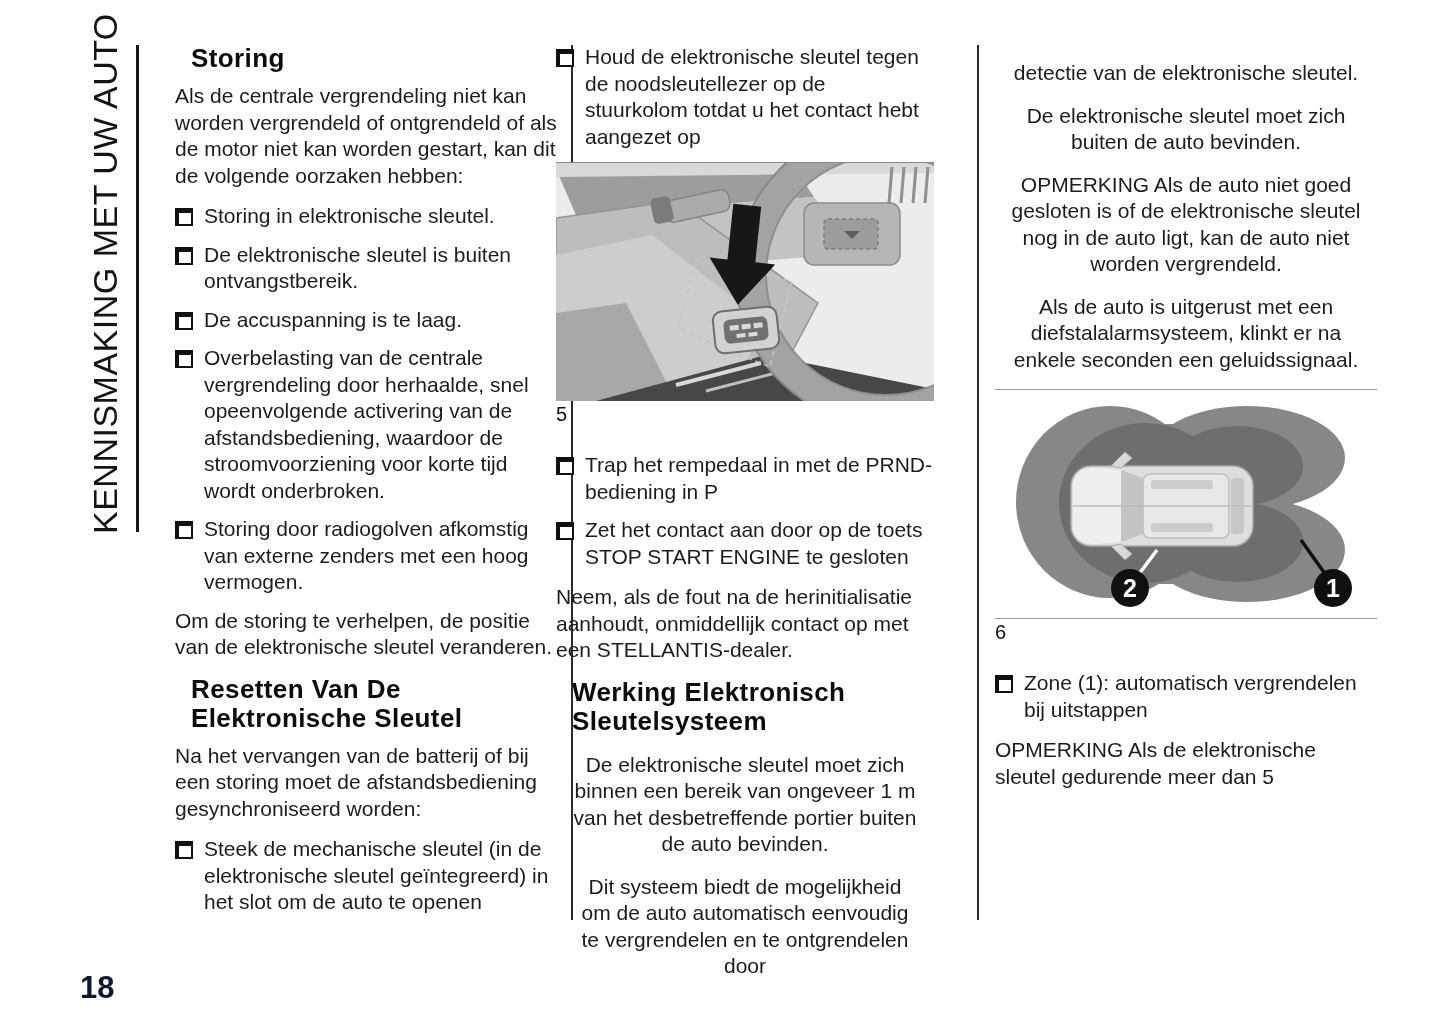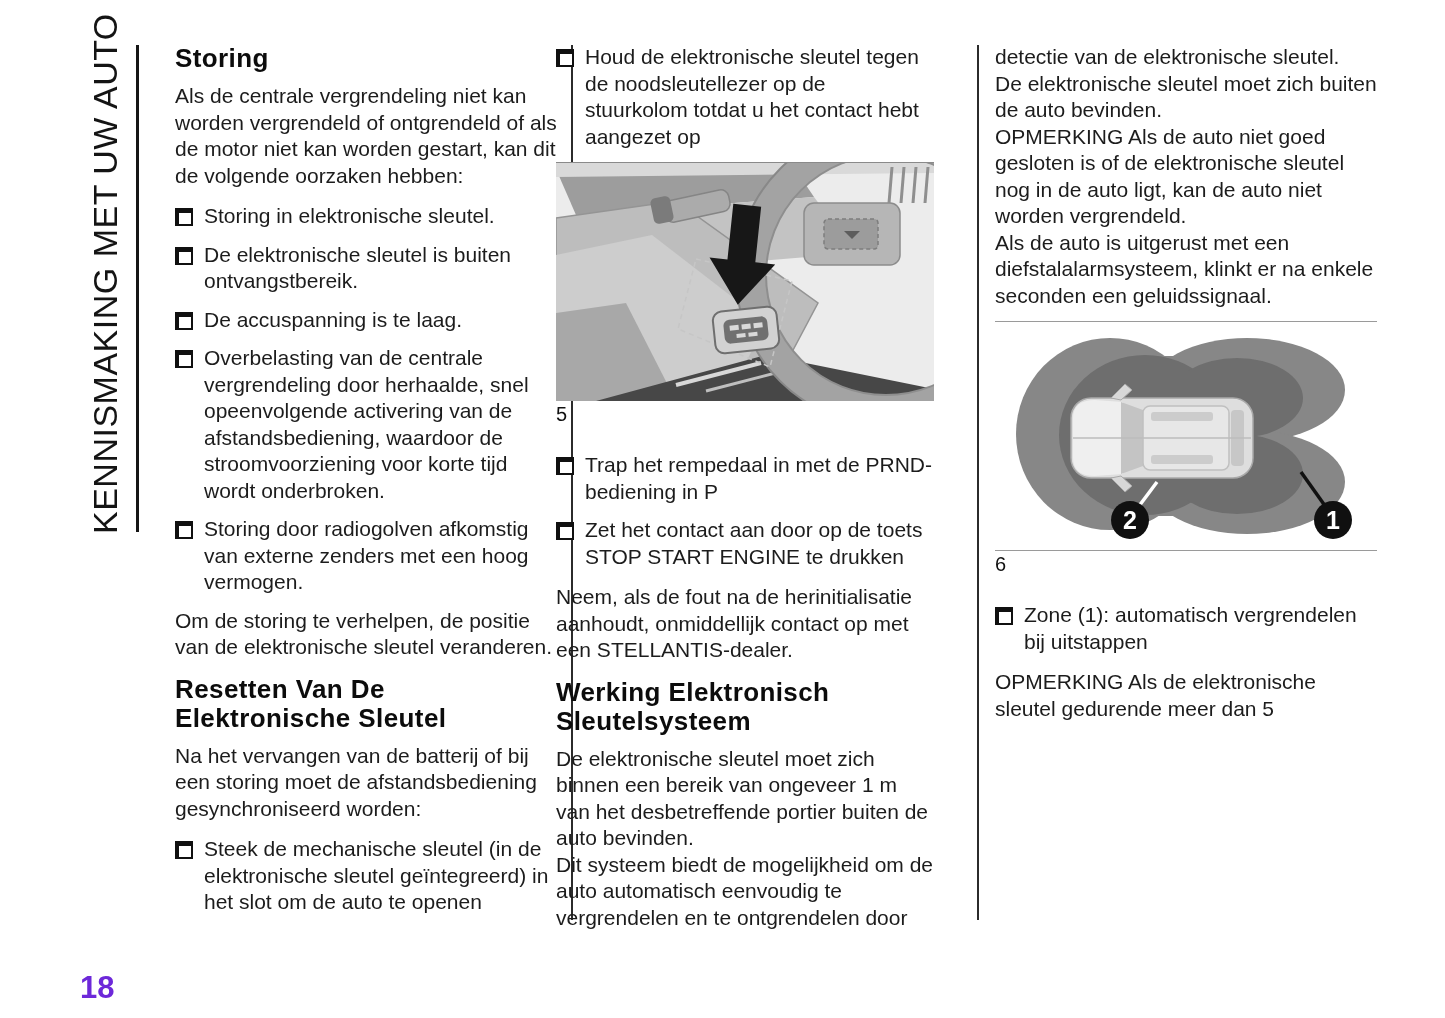--- a/index.html
+++ b/index.html
@@ -19,39 +19,39 @@
   .sidebar-rule{position:absolute;left:136px;top:45px;width:3px;height:487px;background:#161616;}
   
   .sep{position:absolute;top:45px;height:875px;width:2px;background:#2b2b2b;}
   .sep1{left:571px;}
   .sep2{left:977px;}
   
   .col{position:absolute;top:44px;font-size:21px;line-height:26.5px;color:#1c1c1c;}
   .col1{left:175px;width:382px;}
   .col2{left:556px;width:378px;}
   .col3{left:995px;width:382px;}
-  .heading{font-weight:bold;font-size:26px;line-height:29px;letter-spacing:0.4px;color:#0c0c0c;margin:0 0 10px 0;}
+  .heading{font-weight:bold;font-size:26px;line-height:29px;letter-spacing:0.4px;color:#0c0c0c;margin:0 0 10px 16px;}
   .heading.mt{margin-top:9px;}
   .para{margin:0 0 14px 0;}
-  .tight{margin:0;}
+  .tight{margin:16px;text-align:center;}
   .bullet{position:relative;padding-left:29px;margin:0 0 12px 0;}
   .bullet .sq{
     position:absolute;left:0;top:5px;width:12px;height:11px;
     border:2.5px solid #101010;border-top-width:5px;border-left-width:4px;
     background:#fff;
   }
   .gap-top{margin-top:26px;}
   
   .fig5{margin-top:12px;border-top:1.5px solid #8a8a8a;}
   .fig5 svg{display:block;}
   .fig-caption{font-size:20px;line-height:24px;color:#111;margin-top:1px;}
   .fig6{margin-top:12px;border-top:1.5px solid #9a9a9a;border-bottom:1.5px solid #9a9a9a;padding:8px 0;}
   .fig6 svg{display:block;}
   
-  .page-number{position:absolute;left:80px;top:970px;font-size:31px;font-weight:bold;color:#6d28d9;}
+  .page-number{position:absolute;left:80px;top:970px;font-size:31px;font-weight:bold;color:#0f172a;}
 </style>
 </head>
 <body>
 
 <div class="page">
 
   <div class="sidebar-label">KENNISMAKING MET UW AUTO</div>
   <div class="sidebar-rule"></div>
 
   <div class="sep sep1"></div>
@@ -155,21 +155,21 @@
       </svg>
     </div>
     <div class="fig-caption">5</div>
 
     <div class="bullet gap-top">
       <span class="sq"></span>
       <span>Trap het rempedaal in met de PRND-bediening in P</span>
     </div>
     <div class="bullet">
       <span class="sq"></span>
-      <span>Zet het contact aan door op de toets STOP START ENGINE te drukken</span>
+      <span>Zet het contact aan door op de toets STOP START ENGINE te gesloten</span>
     </div>
 
     <div class="para" style="margin-top:14px;">Neem, als de fout na de herinitialisatie aanhoudt, onmiddellijk contact op met een STELLANTIS-dealer.</div>
 
     <div class="heading mt">Werking Elektronisch Sleutelsysteem</div>
     <div class="tight">De elektronische sleutel moet zich binnen een bereik van ongeveer 1 m van het desbetreffende portier buiten de auto bevinden.</div>
     <div class="tight">Dit systeem biedt de mogelijkheid om de auto automatisch eenvoudig te vergrendelen en te ontgrendelen door</div>
   </div>
 
   <div class="col col3">

